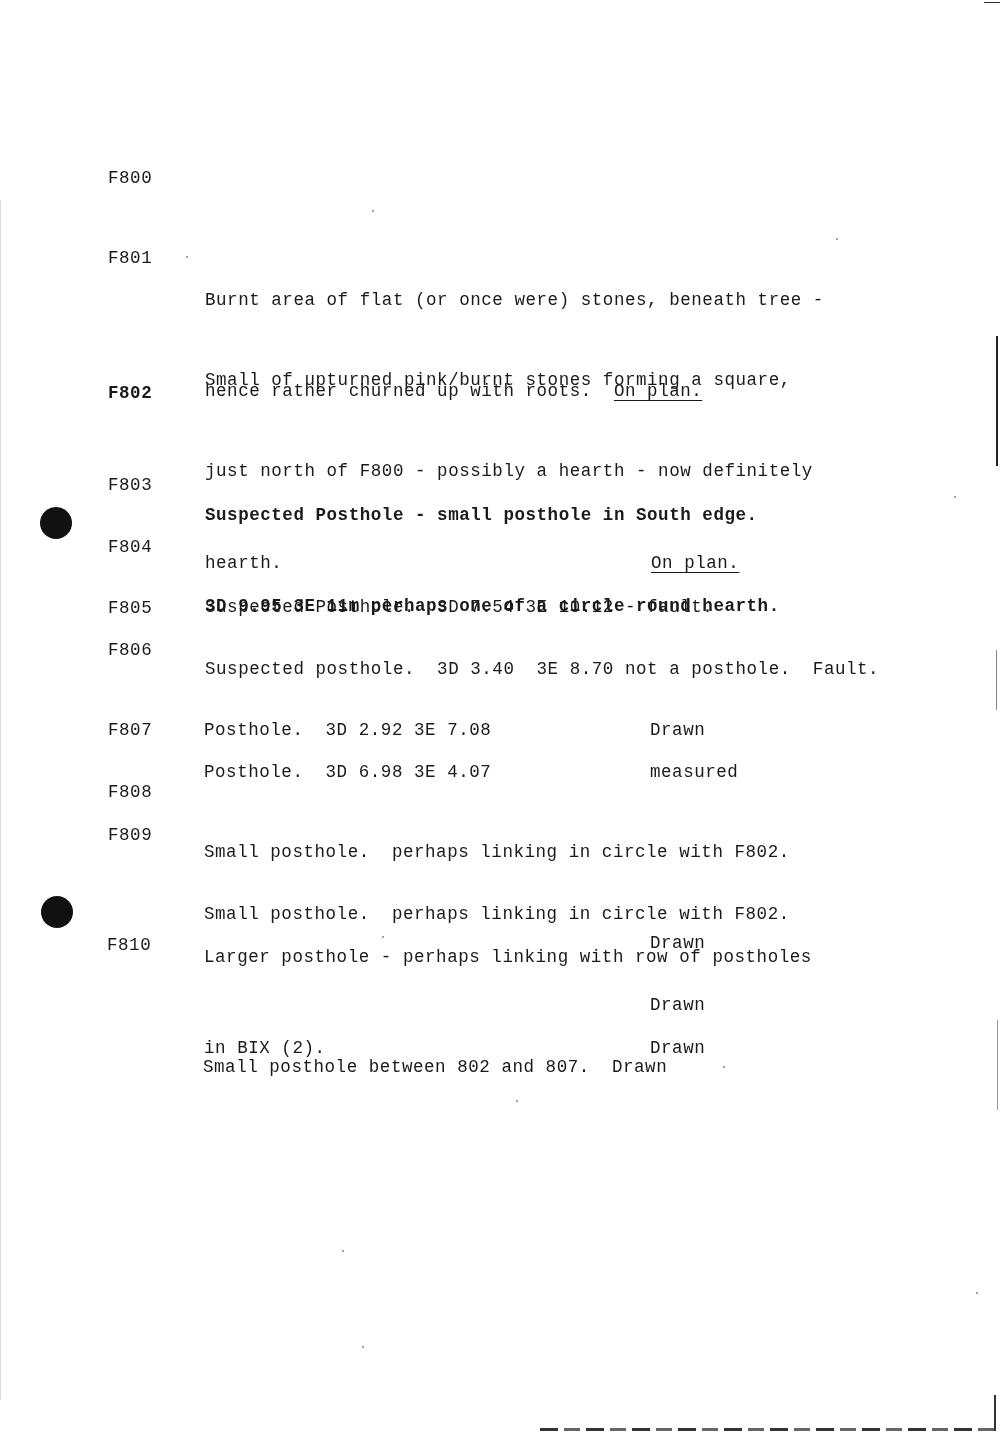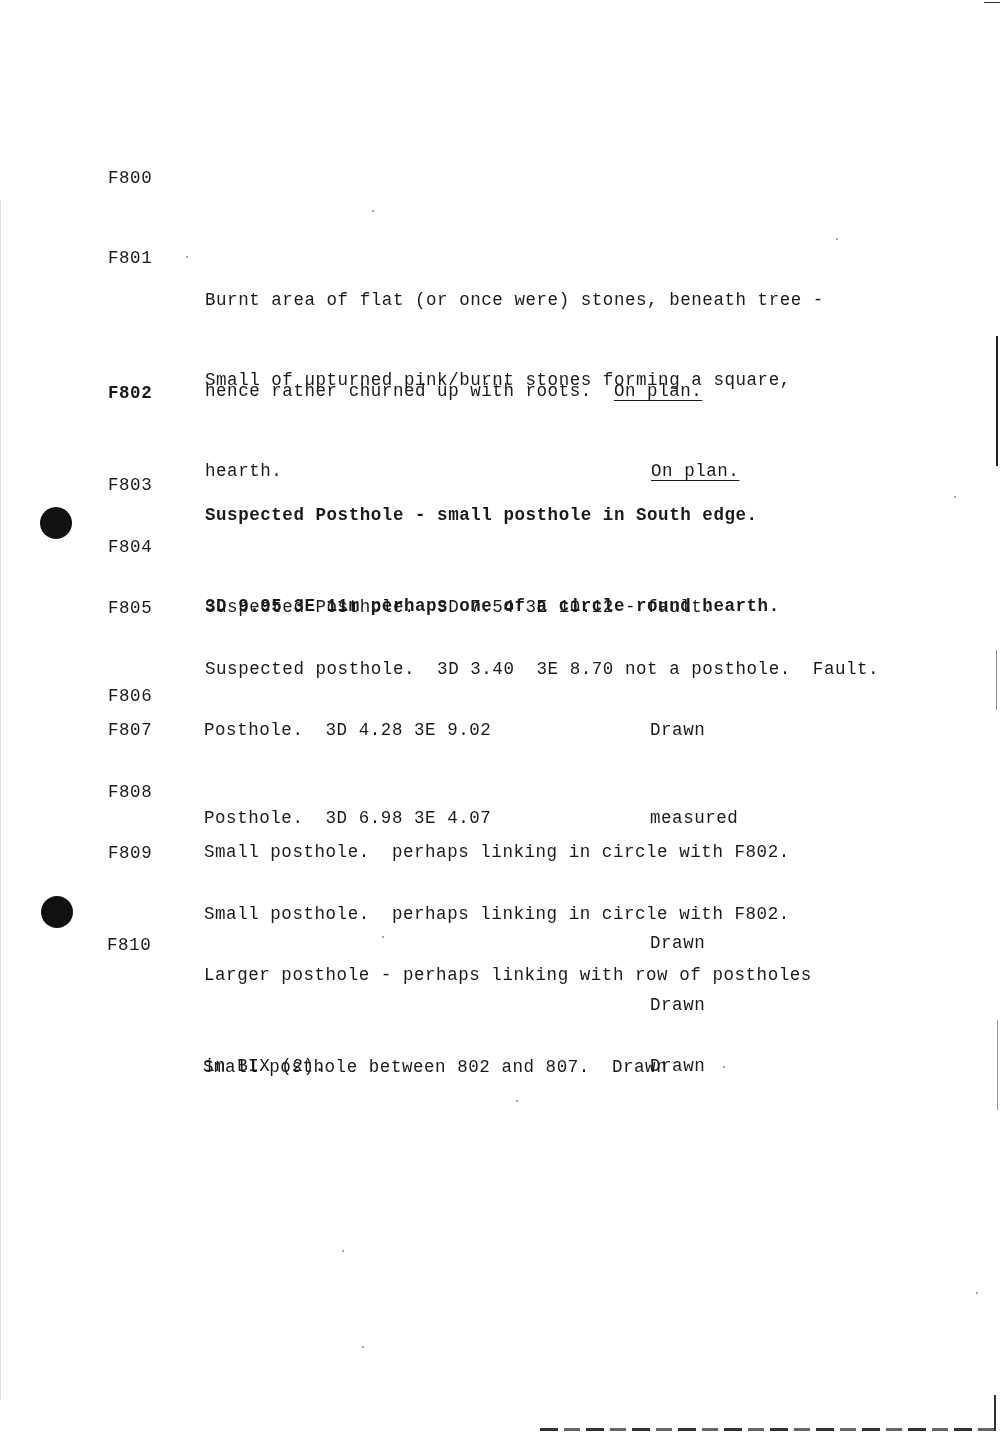--- a/index.html
+++ b/index.html
@@ -56,20 +56,21 @@
     <div class="desc">
       <span class="line">Burnt area of flat (or once were) stones, beneath tree -</span>
       <span class="line"><span>hence rather churned up with roots.</span>  <span class="ul">On plan.</span></span>
     </div>
   </div>
 
   <div class="entry" style="top:212px;">
     <span class="code">F801</span>
     <div class="desc">
       <span class="line">Small of upturned pink/burnt stones forming a square,</span>
+      <span class="line">just north of F800 - possibly a hearth - now definitely</span>
       <span class="line"><span>hearth.</span><span class="abs ul" style="left:446px;">On plan.</span></span>
     </div>
   </div>
 
   <div class="entry" style="top:347px;font-weight:bold;">
     <span class="code">F802</span>
     <div class="desc">
       <span class="line">Suspected Posthole - small posthole in South edge.</span>
       <span class="line">3D 9.95 3E 11m perhaps one of a circle round hearth.</span>
     </div>
@@ -85,25 +86,25 @@
   <div class="entry" style="top:501px;">
     <span class="code">F804</span>
     <div class="desc">
       <span class="line">Suspected posthole.  3D 3.40  3E 8.70 not a posthole.  Fault.</span>
     </div>
   </div>
 
   <div class="entry" style="top:562px;text-align:right;">
     <span class="code">F805</span>
     <div class="desc" style="left:204px;">
-      <span class="line"><span>Posthole.  3D 4.28 3E 9.02</span><span class="abs" style="left:446px;">Drawn</span></span>
+      <span class="line"><span>Posthole.  3D 2.92 3E 7.08</span><span class="abs" style="left:446px;">Drawn</span></span>
     </div>
   </div>
 
-  <div class="entry" style="top:650px;">
+  <div class="entry" style="top:604px;">
     <span class="code">F806</span>
     <div class="desc" style="left:204px;">
       <span class="line"><span>Posthole.  3D 6.98 3E 4.07</span><span class="abs" style="left:446px;">measured</span></span>
     </div>
   </div>
 
   <div class="entry" style="top:684px;padding-left:19px;">
     <span class="code">F807</span>
     <div class="desc" style="left:204px;">
       <span class="line">Small posthole.  perhaps linking in circle with F802.</span>
@@ -112,21 +113,21 @@
   </div>
 
   <div class="entry" style="top:746px;">
     <span class="code">F808</span>
     <div class="desc" style="left:204px;">
       <span class="line">Small posthole.  perhaps linking in circle with F802.</span>
       <span class="line"><span class="abs" style="left:446px;">Drawn</span></span>
     </div>
   </div>
 
-  <div class="entry" style="top:807px;">
+  <div class="entry" style="top:789px;">
     <span class="code">F809</span>
     <div class="desc" style="left:204px;">
       <span class="line">Larger posthole - perhaps linking with row of postholes</span>
       <span class="line"><span>in BIX (2).</span><span class="abs" style="left:446px;">Drawn</span></span>
     </div>
   </div>
 
   <div class="entry" style="top:899px;">
     <span class="code" style="left:107px;">F810</span>
     <div class="desc" style="left:203px;">

